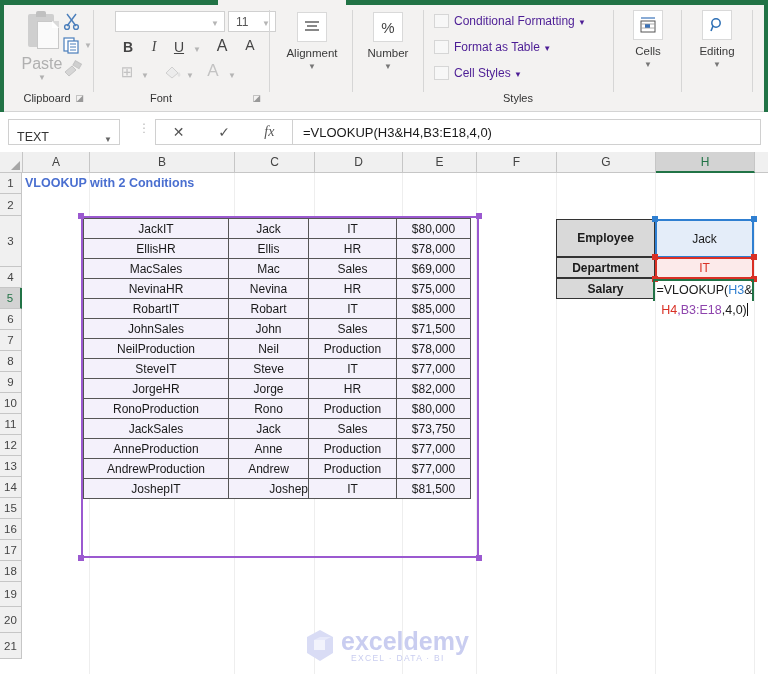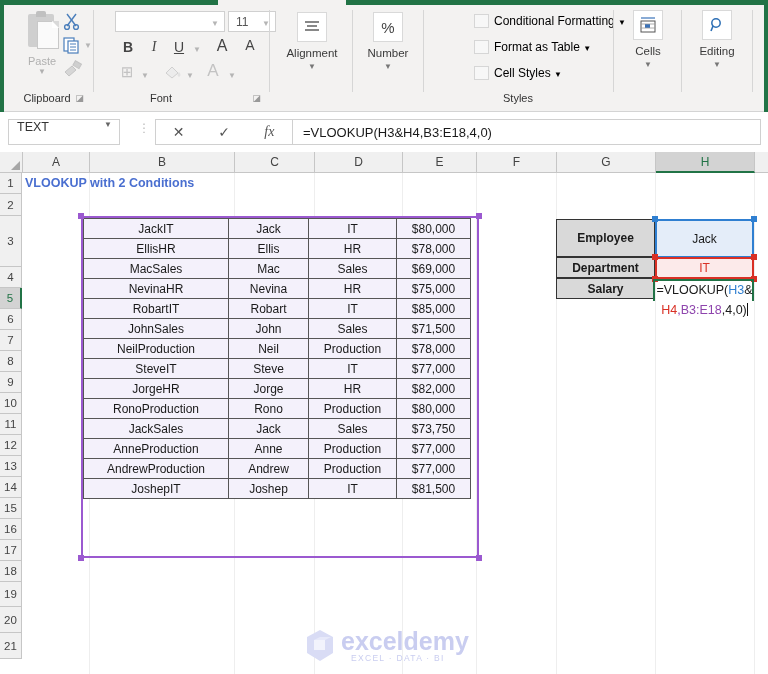--- a/index.html
+++ b/index.html
@@ -22,21 +22,21 @@
 
   .rgroup { position:absolute; top:5px; height:101px; }
   .rgroup .glabel {
     position:absolute; bottom:2px; left:0; width:100%;
     text-align:center; font-size:11px; color:#333;
   }
   .divider { position:absolute; top:10px; width:1px; height:82px; background:#d6d6d6; }
 
   
   .paste-btn { position:absolute; left:10px; top:6px; width:56px; height:76px; text-align:center; }
-  .paste-label { font-size:11px; color:#b0b0b0; margin-top:2px; }
+  .paste-label { font-size:16px; color:#b0b0b0; margin-top:2px; }
   .paste-caret { font-size:8px; color:#b0b0b0; line-height:10px; }
   .clipart { position:relative; width:38px; height:42px; margin:0 auto; }
   .cb-board { position:absolute; left:5px; top:3px; width:26px; height:33px; background:#cfcfcf; border-radius:2px; }
   .cb-clip { position:absolute; left:13px; top:0px; width:10px; height:6px; background:#c0c0c0; border-radius:2px 2px 0 0; }
   .cb-page { position:absolute; left:14px; top:10px; width:22px; height:28px; background:#fafafa; border:1px solid #c8c8c8; }
   .cb-page:after { content:''; position:absolute; right:-1px; top:-1px; border-width:0 7px 7px 0; border-style:solid; border-color:#fff #d9d9d9; }
   .sm-ic { position:absolute; width:22px; height:20px; }
   .sm-ic svg { display:block; }
 
   
@@ -46,30 +46,30 @@
   .fbtn.dim { color:#c3c3c3; }
 
   .bigbtn { position:absolute; text-align:center; }
   .bigbtn .bicon {
     width:30px; height:30px; margin:0 auto; background:#fff;
     border:1px solid #d9d9d9; display:flex; align-items:center; justify-content:center;
   }
   .bigbtn .btxt { font-size:11.5px; color:#3a3a3a; margin-top:5px; }
   .bigbtn .bcaret { font-size:8px; color:#777; margin-top:3px; }
 
-  .stylerow { position:absolute; font-size:12px; color:#000000; white-space:nowrap;margin-left:40px; }
+  .stylerow { position:absolute; font-size:12px; color:#4c1d95; white-space:nowrap; }
   .stylerow .sq { display:inline-block; width:15px; height:14px; border:1px solid #d6d6d6; vertical-align:-3px; margin-right:5px; background:#f7f7f7;}
   .dlg { position:absolute; font-size:9px; color:#999; }
 
   
   .fbar { position:absolute; left:0; top:112px; width:768px; height:40px; background:#fff; }
   .namebox {
     position:absolute; left:8px; top:119px; width:112px; height:26px;
     background:#fff; border:1px solid #d0d0d0; font-size:12.5px; color:#333;
-    display:flex; align-items:flex-start; padding-left:8px;
+    display:flex; align-items:flex-end; padding-left:8px;
   }
   .namebox .nb-caret { position:absolute; right:7px; font-size:8px; color:#666; }
   .vdots { position:absolute; left:138px; top:124px; font-size:12px; color:#bbb; letter-spacing:0; line-height:8px;}
   .fbbtns {
     position:absolute; left:155px; top:119px; width:138px; height:26px;
     border:1px solid #d0d0d0; background:#fff; display:flex; align-items:center;
   }
   .fbbtns span { flex:1; text-align:center; font-size:14px; color:#555; }
   .fbinput {
     position:absolute; left:293px; top:119px; width:468px; height:26px;
@@ -432,21 +432,21 @@
               <td class="body" style="width: 74px;">$77,000</td>
             </tr>
             <tr>
               <td class="body" style="width: 145px;">AndrewProduction</td>
               <td class="body" style="width: 80px;">Andrew</td>
               <td class="body" style="width: 88px;">Production</td>
               <td class="body" style="width: 74px;">$77,000</td>
             </tr>
             <tr>
               <td class="body" style="width: 145px;">JoshepIT</td>
-              <td class="body" style="width: 80px;">Joshep</td>
+              <td class="body" style="width: 80px; text-align: right;">Joshep</td>
               <td class="body" style="width: 88px;">IT</td>
               <td class="body" style="width: 74px;">$81,500</td>
             </tr>
           </tbody>
       </table>
 
       <div class="marchbox" style="left:58px; top:43px; width:398px; height:342px;"></div>
       <div class="handle" style="left:55px; top:40px;"></div>
       <div class="handle" style="left:453px; top:40px;"></div>
       <div class="handle" style="left:55px; top:382px;"></div>

